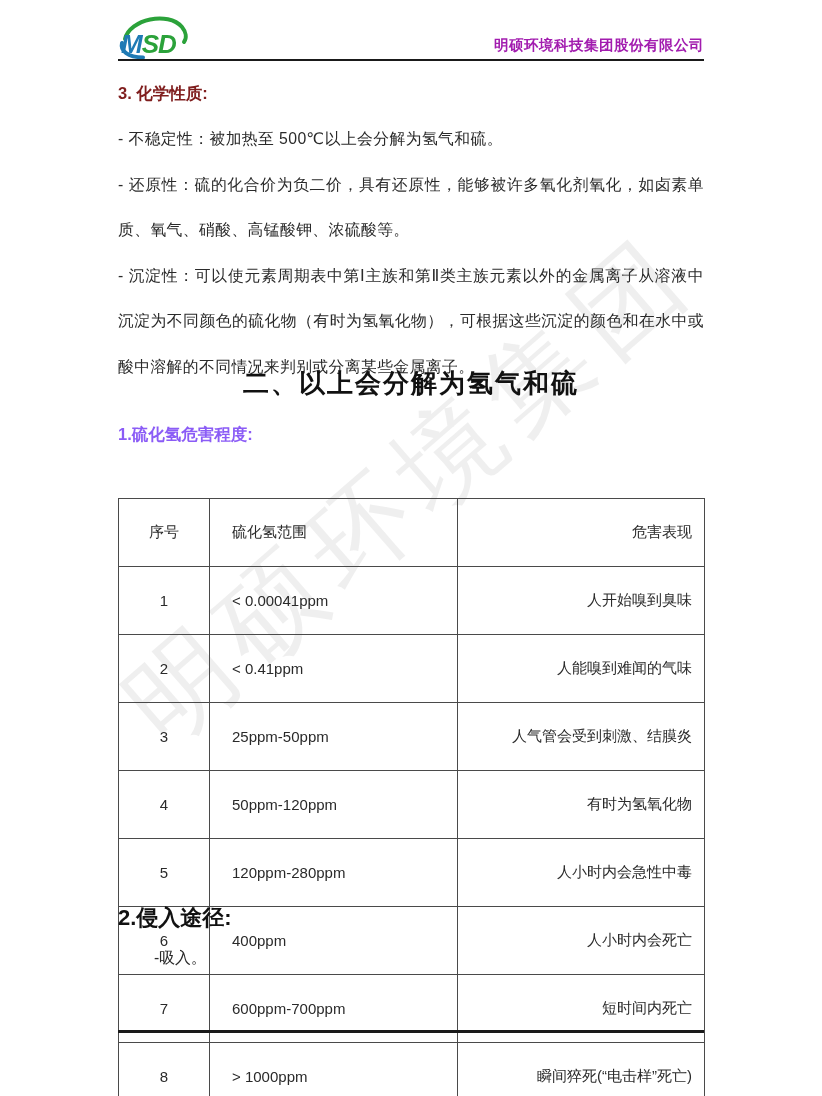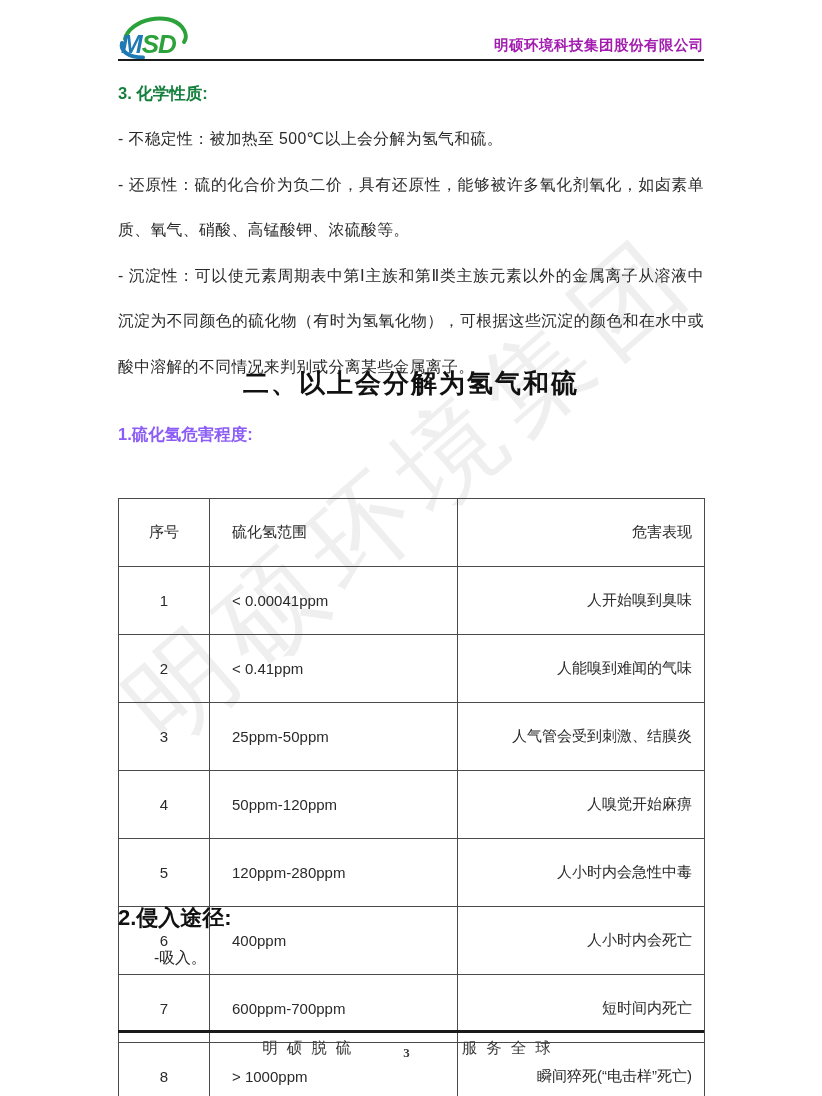--- a/index.html
+++ b/index.html
@@ -31,21 +31,21 @@
     position:absolute;right:118px;top:36px;
     font-size:14.5px;font-weight:bold;color:#a21caf;
     letter-spacing:0.5px;z-index:2;
   }
   .header-rule{
     position:absolute;left:118px;top:59px;width:586px;height:2px;
     background:#1a1a1a;z-index:2;
   }
   
   .content{position:absolute;left:118px;top:78px;width:586px;z-index:1;}
-  .chem-title{font-size:16.5px;font-weight:bold;color:#15803d;line-height:30px;margin-bottom:8px;}
+  .chem-title{font-size:16.5px;font-weight:bold;color:#7f1d1d;line-height:30px;margin-bottom:8px;}
   .para{
     font-size:15.8px;line-height:45.5px;letter-spacing:0.4px;
     text-align:justify;margin:0;color:#2a2a2a;
   }
   .harm-heading{
     position:absolute;left:118px;top:366px;width:586px;
     text-align:center;font-size:26px;font-weight:bold;color:#111;
     letter-spacing:2px;z-index:1;
   }
   .degree-title{
@@ -149,21 +149,21 @@
           <td class="c2">人能嗅到难闻的气味</td>
         </tr>
         <tr>
           <td class="c0">3</td>
           <td class="c1">25ppm-50ppm</td>
           <td class="c2">人气管会受到刺激、结膜炎</td>
         </tr>
         <tr>
           <td class="c0">4</td>
           <td class="c1">50ppm-120ppm</td>
-          <td class="c2">人嗅觉开始麻痹</td>
+          <td class="c2">有时为氢氧化物</td>
         </tr>
         <tr>
           <td class="c0">5</td>
           <td class="c1">120ppm-280ppm</td>
           <td class="c2">人小时内会急性中毒</td>
         </tr>
         <tr>
           <td class="c0">6</td>
           <td class="c1">400ppm</td>
           <td class="c2">人小时内会死亡</td>
@@ -178,19 +178,14 @@
           <td class="c1">&gt; 1000ppm</td>
           <td class="c2">瞬间猝死(“电击样”死亡)</td>
         </tr>
       </tbody>
   </table>
 
   <div class="intrusion-title">2.侵入途径:</div>
   <div class="intrusion-item">-吸入。</div>
 
   <div class="footer-rule"></div>
-  <div class="footer-row">
-    <span class="footer-phrase">明硕脱硫</span>
-    <span class="footer-page">3</span>
-    <span class="footer-phrase">服务全球</span>
-  </div>
 
 </div>
 
 </body></html>

